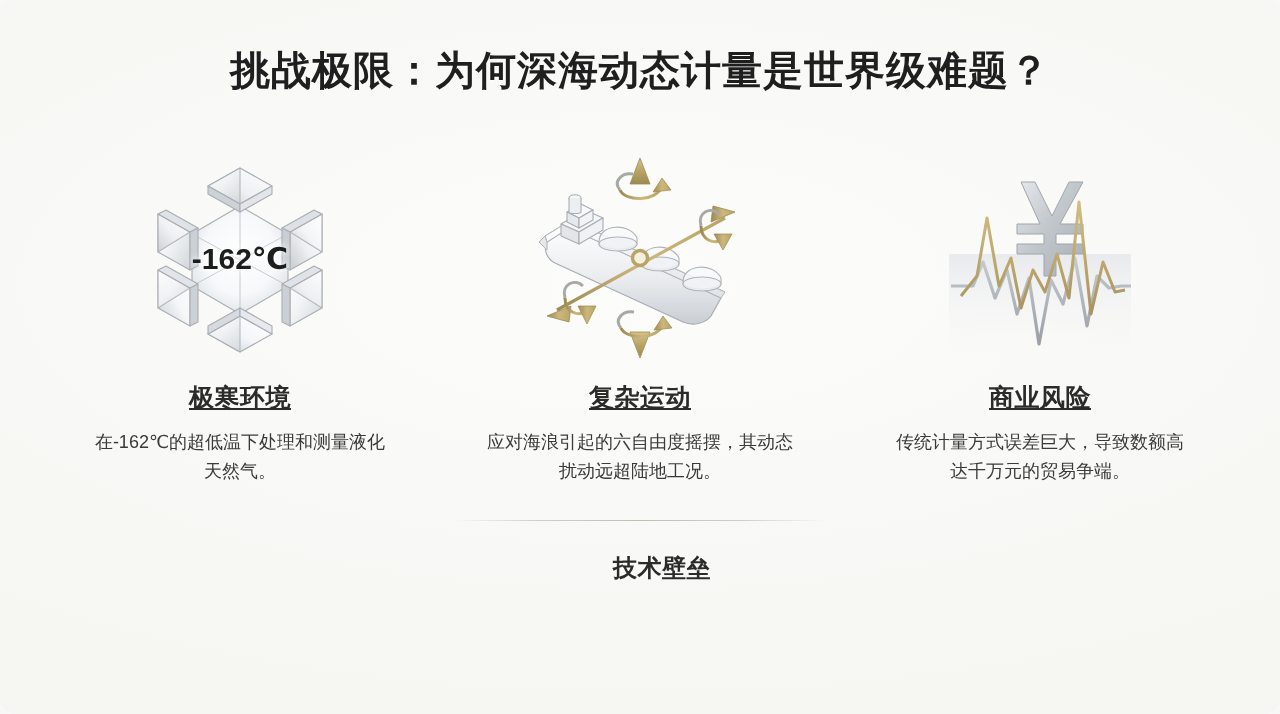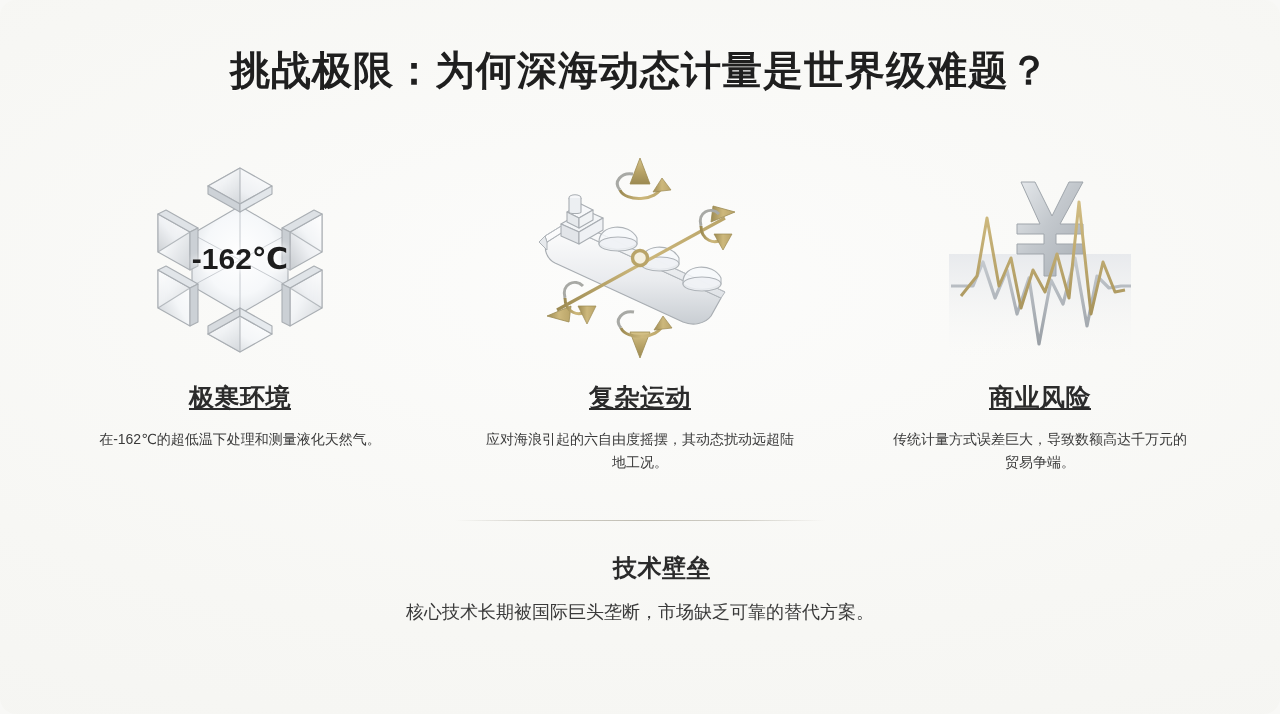--- a/index.html
+++ b/index.html
@@ -68,21 +68,21 @@
   .card-title {
     margin-top: 16px;
     font-size: 25px;
     font-weight: bold;
     color: #2b2b2b;
     letter-spacing: .5px;
     text-decoration: underline;
   }
   .card-desc {
     margin-top: 14px;
-    font-size: 14px;
+    font-size: 18px;
     line-height: 1.62;
     color: #3a3a3a;
     text-align: center;
     width: 300px;
   }
   .col-wide .card-desc { width: 320px; }
 
   
   .divider {
     position: absolute;
@@ -381,16 +381,15 @@
       </div>
       <div class="card-title">商业风险</div>
       <div class="card-desc">传统计量方式误差巨大，导致数额高达千万元的贸易争端。</div>
     </div>
   </div>
 
   <div class="divider"></div>
 
   <div class="footer">
     <div class="footer-title">技术壁垒</div>
-    <div class="footer-desc">核心技术长期被国际巨头垄断，市场缺乏可靠的替代方案。</div>
   </div>
 
 </div>
 
 </body></html>

